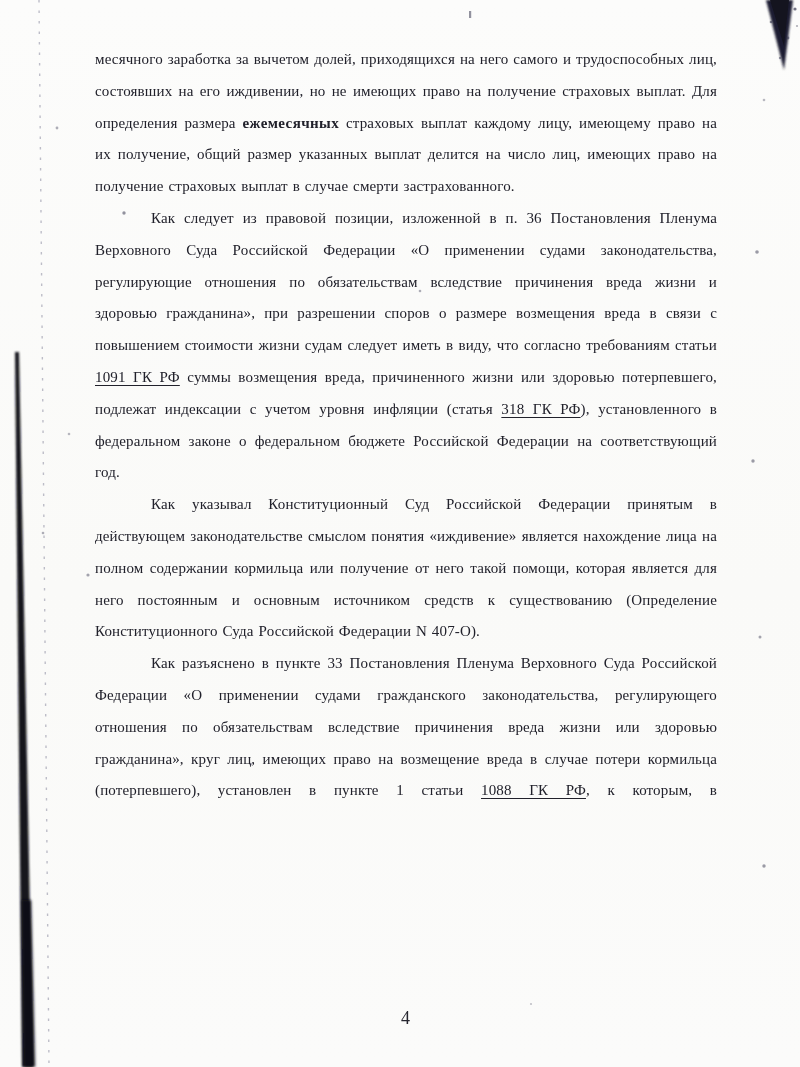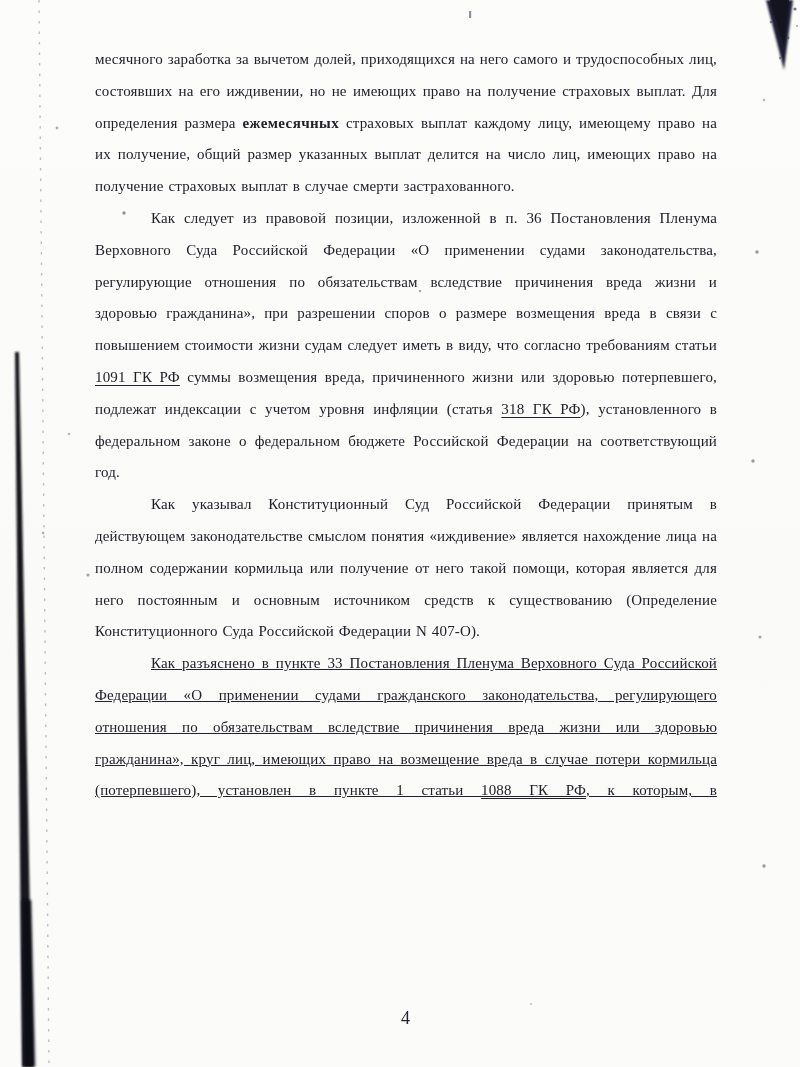--- a/index.html
+++ b/index.html
@@ -41,21 +41,20 @@
   }
   .para {
     margin: 0;
     text-indent: 56px;
   }
   .para.no-indent {
     text-indent: 0;
   }
   .para.continues {
     text-align-last: justify;
-    text-decoration: underline;
   }
   .bold {
     font-weight: 700;
     letter-spacing: 0.4px;
   }
   .u {
     text-decoration: underline;
     text-underline-offset: 3px;
   }
   .page-number {

